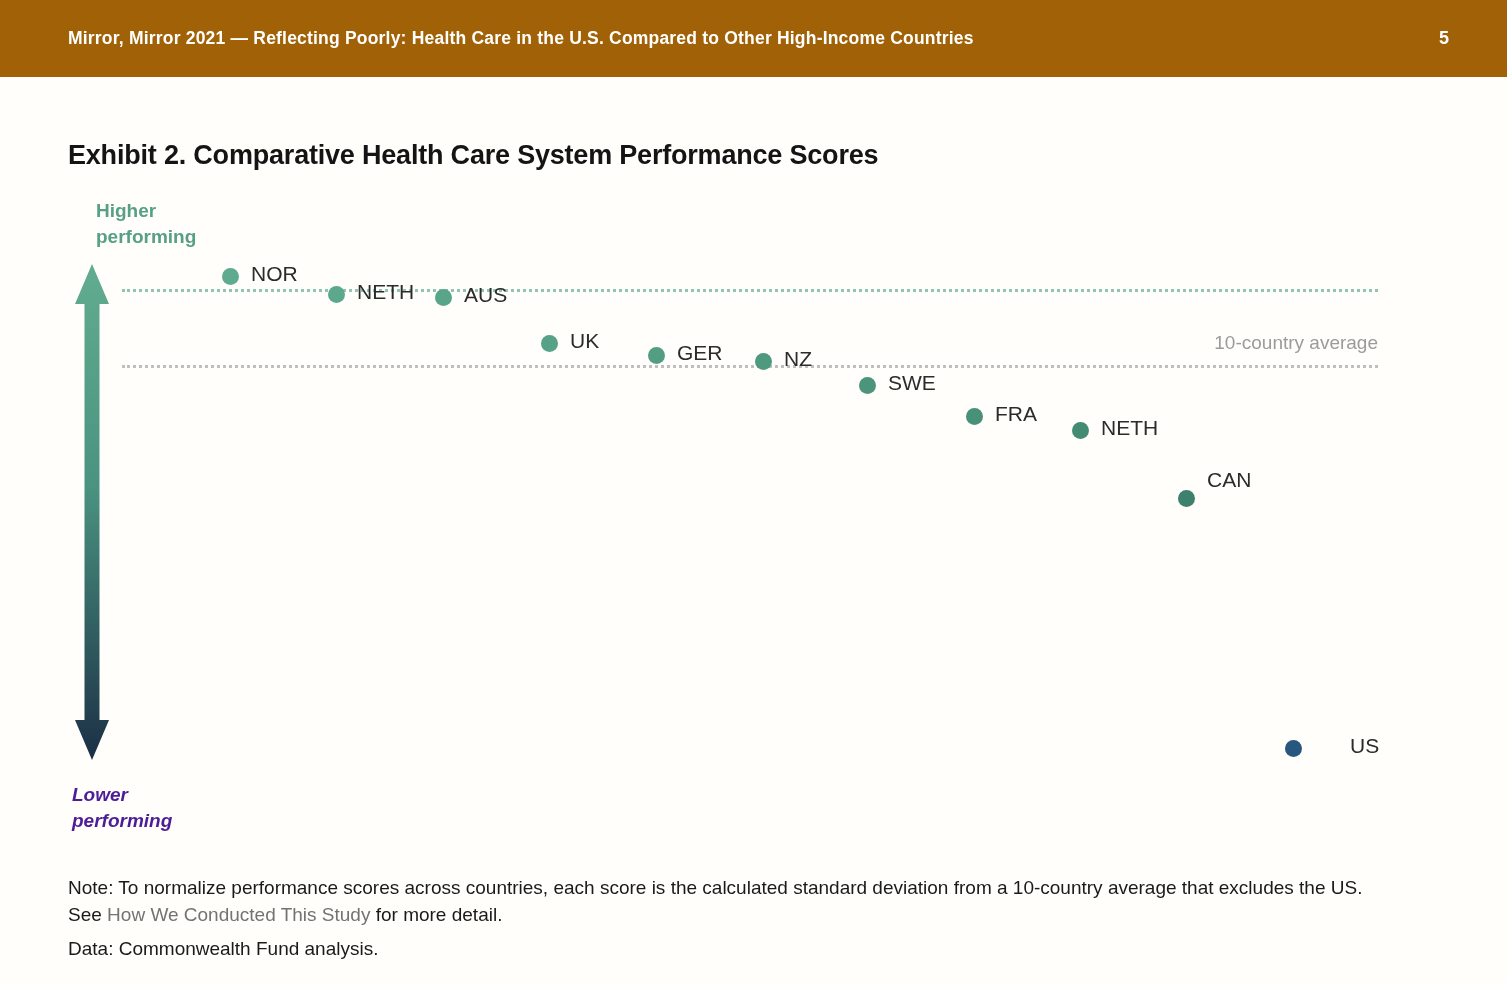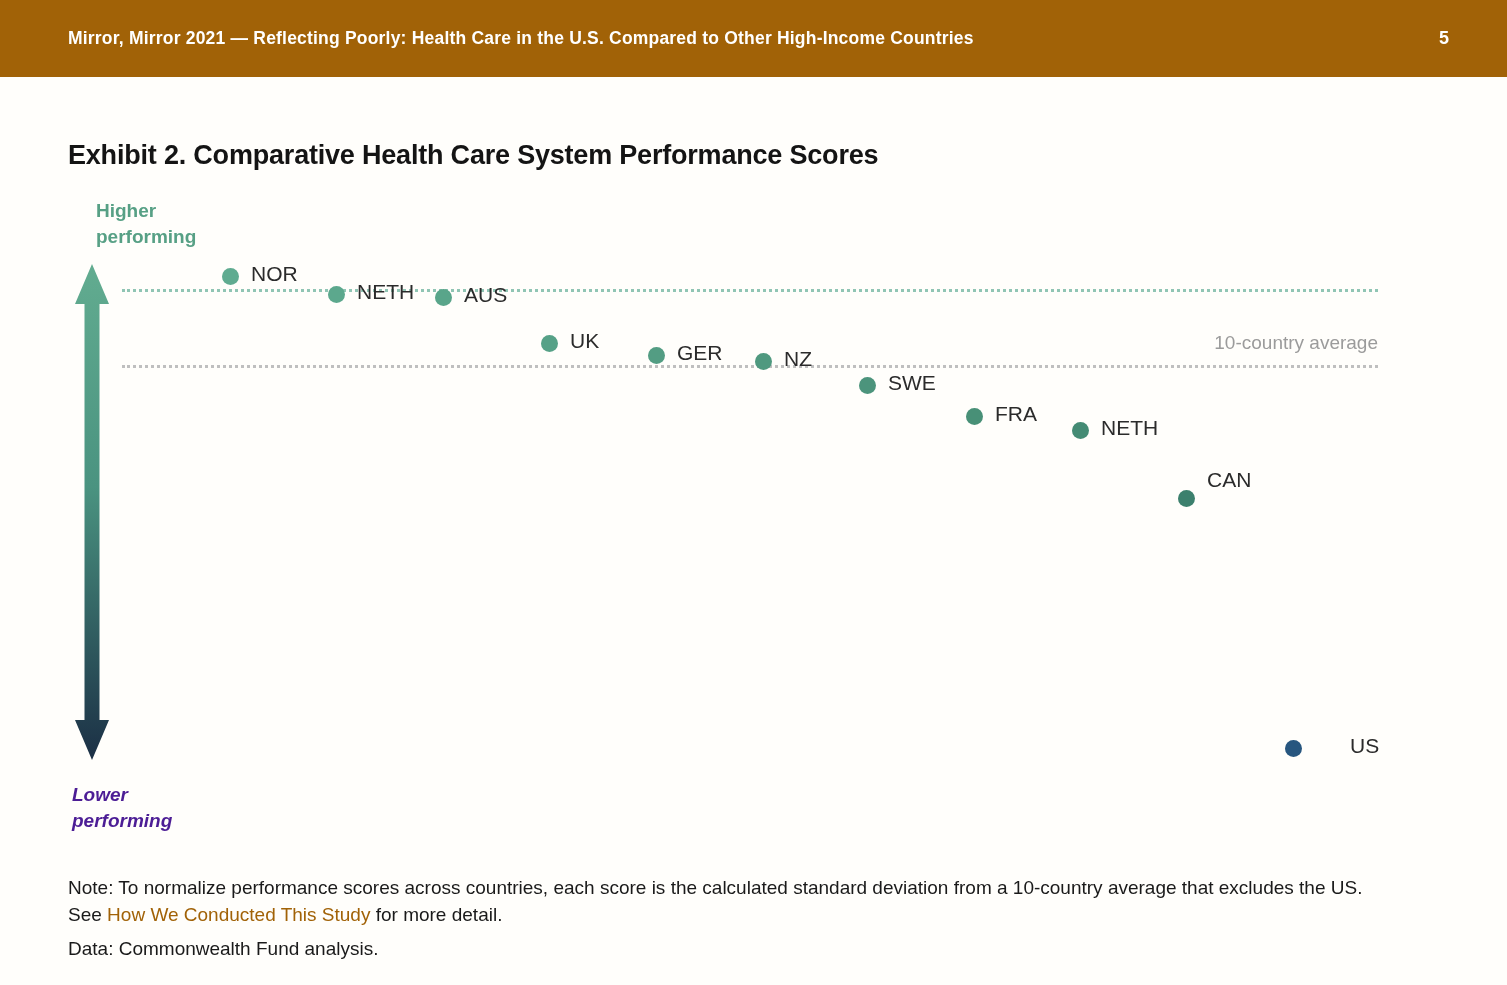--- a/index.html
+++ b/index.html
@@ -150,17 +150,17 @@
       <div class="dot" style="left: 1071.5px; top: 421.5px; background: rgb(68, 139, 116);"></div>
       <div class="dot-label" style="left: 1101px; top: 416px;">NETH</div>
       <div class="dot" style="left: 1177.5px; top: 489.5px; background: rgb(60, 128, 109);"></div>
       <div class="dot-label" style="left: 1207px; top: 468px;">CAN</div>
       <div class="dot" style="left: 1284.5px; top: 739.5px; background: rgb(39, 86, 127);"></div>
       <div class="dot-label" style="left: 1314px; top: 734px; margin-left: 36px;">US</div>
     </div>
 
   <div class="axis-label lower" style="color: #4c1d95; font-style: italic;">Lower performing</div>
 
-  <p class="note"><span>Note: To normalize performance scores across countries, each score is the calculated standard deviation from a 10-country average that excludes the US. See </span><a class="link" style="color: #a16207;">How We Conducted This Study</a><span> for more detail.</span></p>
+  <p class="note"><span>Note: To normalize performance scores across countries, each score is the calculated standard deviation from a 10-country average that excludes the US. See </span><a class="link" style="color: #737373;">How We Conducted This Study</a><span> for more detail.</span></p>
 
   <p class="data-line">Data: Commonwealth Fund analysis.</p>
 
 </div>
 
 </body></html>

